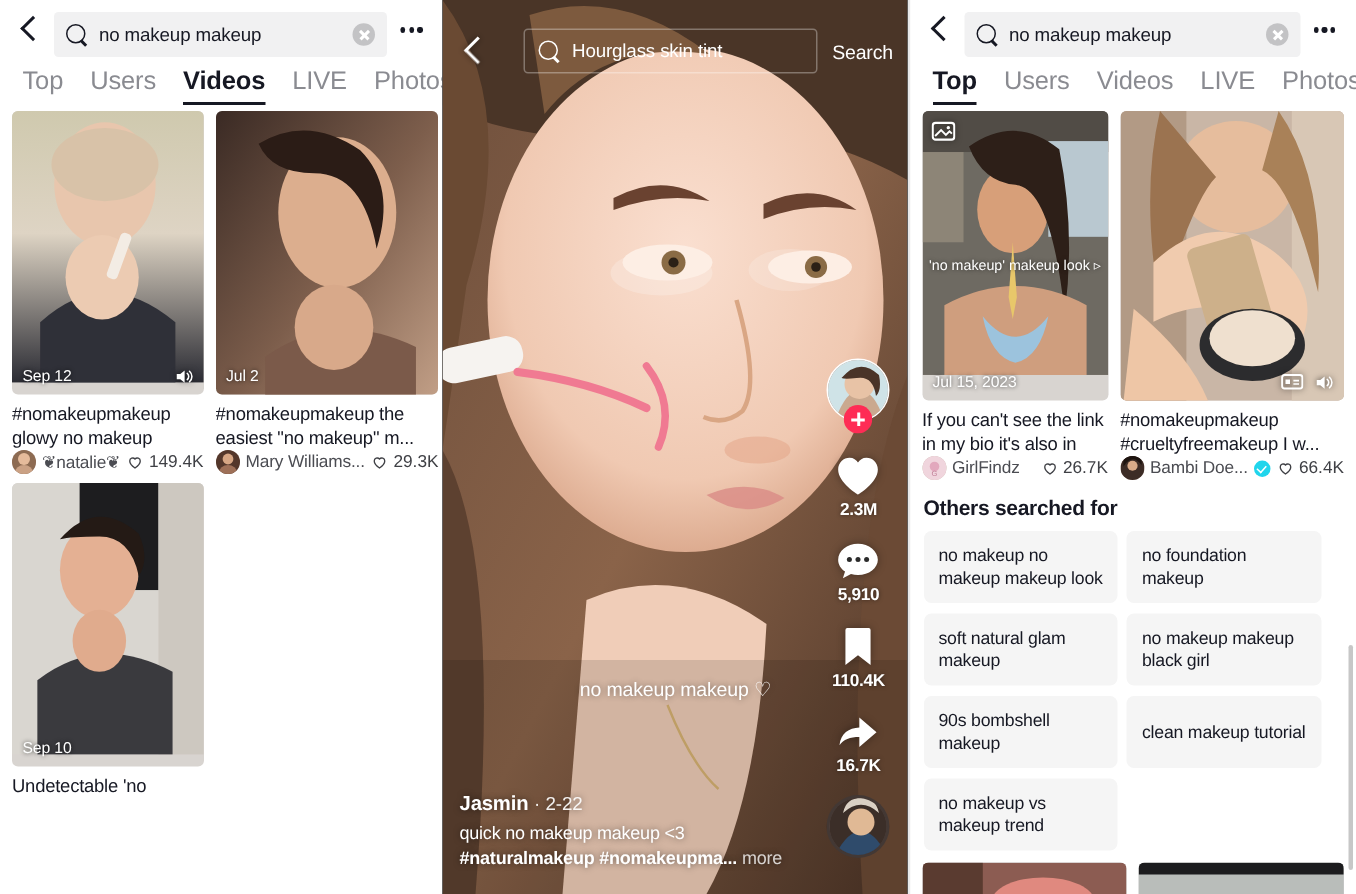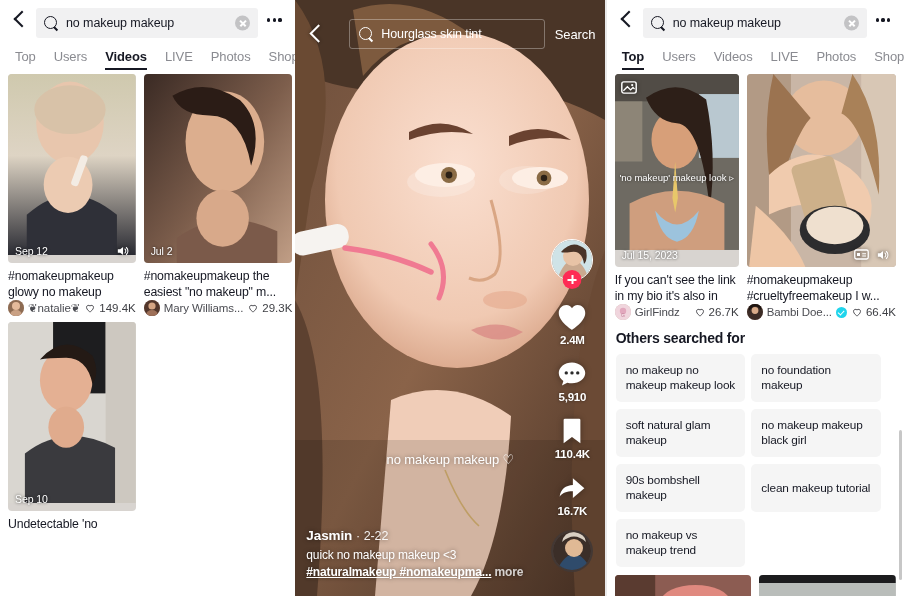--- a/index.html
+++ b/index.html
@@ -75,21 +75,21 @@
   }
   .dots-menu i { width: 3.2px; height: 3.2px; border-radius: 50%; background: #161823; display:block; }
 
   
   .tab-bar {
     display: flex; align-items: flex-end;
     height: 30px; padding: 0 6px;
     overflow: hidden; position: relative;
   }
   .tab {
-    font-size: 13px; color: #8a8b91; padding: 0 9px 6px 9px;
+    font-size: 17px; color: #8a8b91; padding: 0 9px 6px 9px;
     white-space: nowrap; position: relative; cursor: pointer;
     letter-spacing: -0.1px;
   }
   .tab.active { color: #161823; font-weight: bold; }
   .tab.active::after {
     content:""; position:absolute; left:9px; right:9px; bottom:0;
     height: 2.5px; background: #161823;
   }
 
   
@@ -229,22 +229,22 @@
   }
   .pc-author {
     font-size: 13.5px; font-weight: bold; color: #fff;
     text-shadow: 0 0 4px rgba(0,0,0,.5); letter-spacing: -0.1px;
   }
   .pc-date { font-weight: normal; font-size: 12.5px; color: rgba(255,255,255,.92); }
   .pc-desc {
     font-size: 12px; color: #fff; line-height: 16.5px; margin-top: 4px;
     text-shadow: 0 0 4px rgba(0,0,0,.5); letter-spacing: -0.15px;
   }
-  .pc-tags { font-weight: bold; text-decoration: underline; }
-  .pc-more { color: rgba(255,255,255,.78); font-weight: bold; text-align: center; }
+  .pc-tags { font-weight: bold; }
+  .pc-more { color: rgba(255,255,255,.78); font-weight: normal; text-align: center; }
 
   
   .others { padding: 10px 23px 0 9px; }
   .others-title {
     font-size: 14px; font-weight: bold; color: #161823; margin-bottom: 8px;
     letter-spacing: -0.2px;
   }
   .chips { display: grid; grid-template-columns: 1fr 1fr; gap: 7px 6px; }
   .chip {
     background: #f5f5f5; border-radius: 5px; padding: 9px 10px;
@@ -462,21 +462,21 @@
                 <path d="M9 12 q12 -14 25 -2 q2 10 -2 14 q-2 -14 -13 -12 q-8 1 -10 0z" fill="#4a3428"></path>
               </svg>
           </div>
           <div class="rail-plus"></div>
         </div>
 
         <div class="rail-item">
           <svg class="rail-icon" viewBox="0 0 36 34">
             <path d="M18 31.5C18 31.5 3 22.5 3 12.5 3 7 7.2 3.5 11.6 3.5c3 0 5.2 1.6 6.4 3.6 1.2-2 3.4-3.6 6.4-3.6C28.8 3.5 33 7 33 12.5c0 10-15 19-15 19z" fill="#fff"></path>
           </svg>
-          <span class="rail-count">2.4M</span>
+          <span class="rail-count">2.3M</span>
         </div>
 
         <div class="rail-item">
           <svg class="rail-icon" viewBox="0 0 36 34">
             <path d="M18 4C9.7 4 3 9.4 3 16c0 3.6 2 6.8 5.2 9L6.6 30l6.1-3.1c1.7.4 3.5.7 5.3.7 8.3 0 15-5.4 15-11.6S26.3 4 18 4z" fill="#fff"></path>
             <circle cx="11.5" cy="15.8" r="1.9" fill="#2b2b2b"></circle>
             <circle cx="18" cy="15.8" r="1.9" fill="#2b2b2b"></circle>
             <circle cx="24.5" cy="15.8" r="1.9" fill="#2b2b2b"></circle>
           </svg>
           <span class="rail-count">5,910</span>

